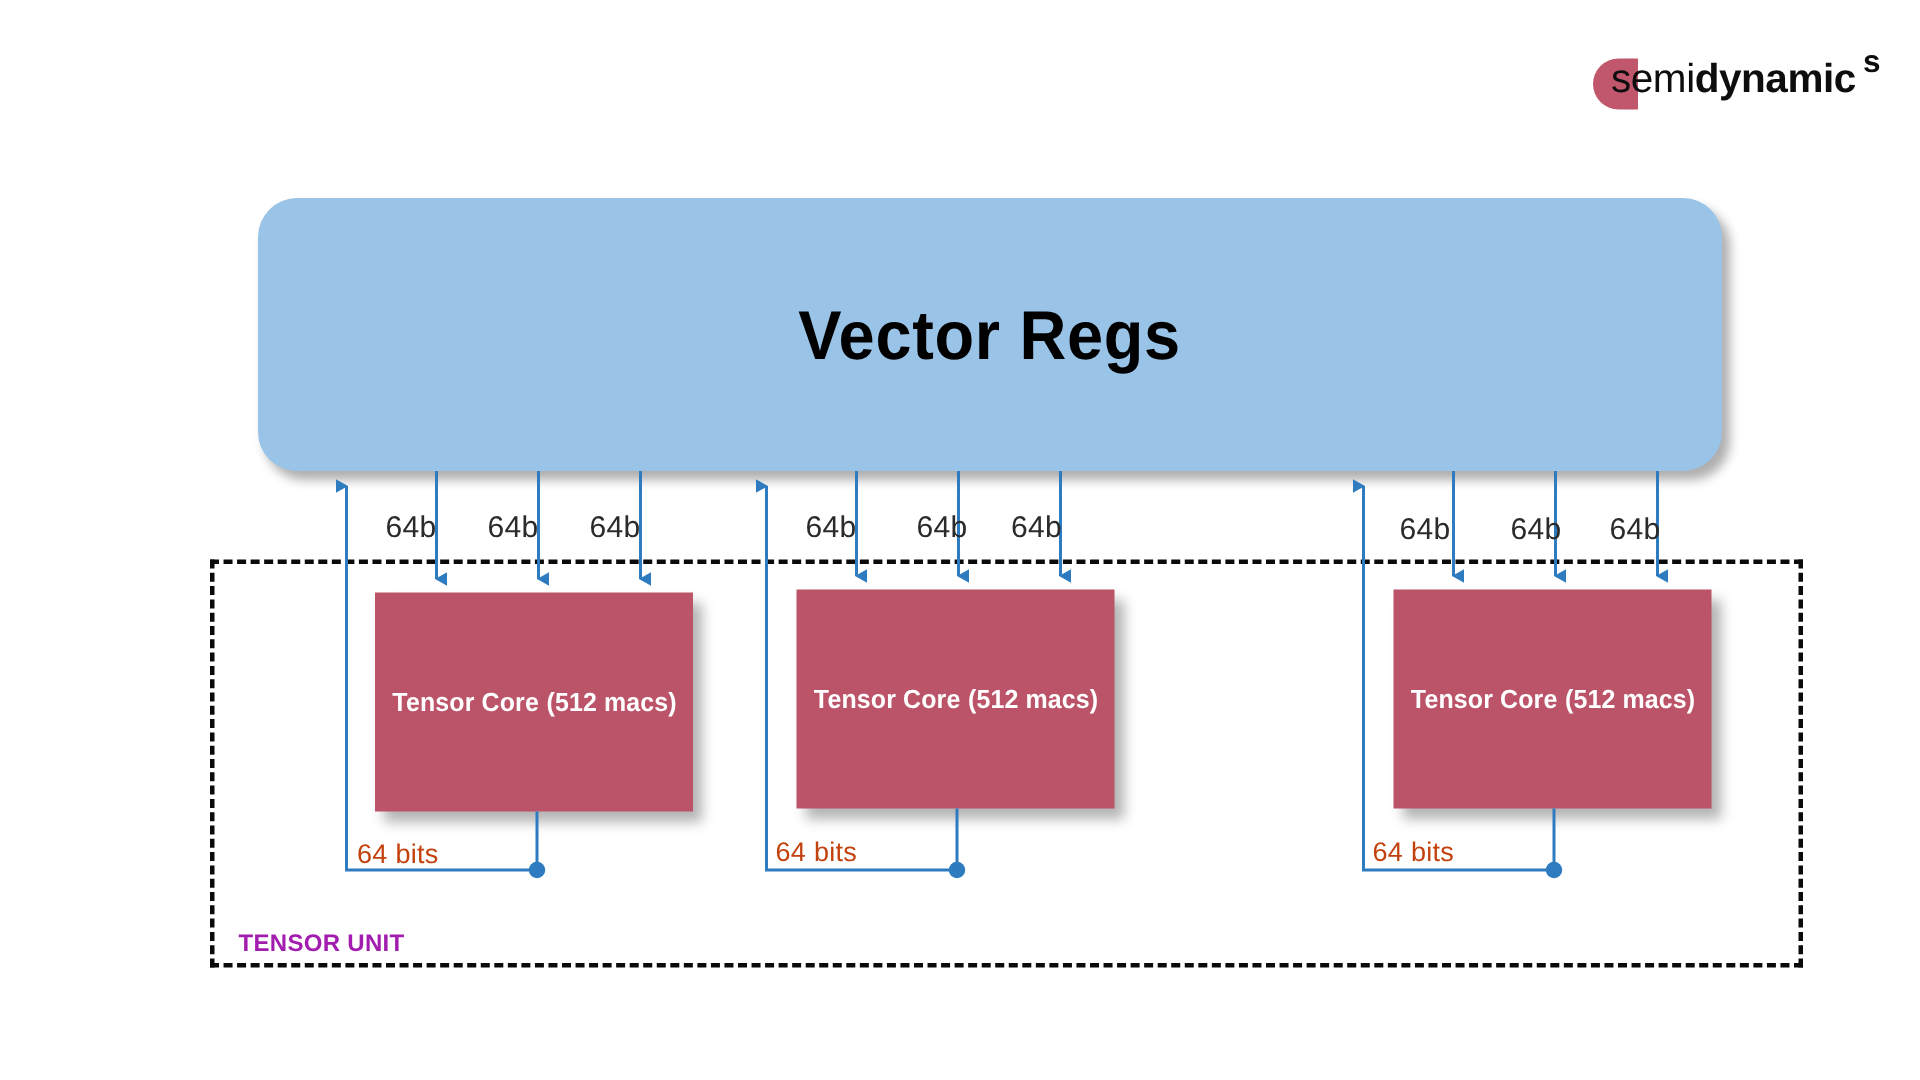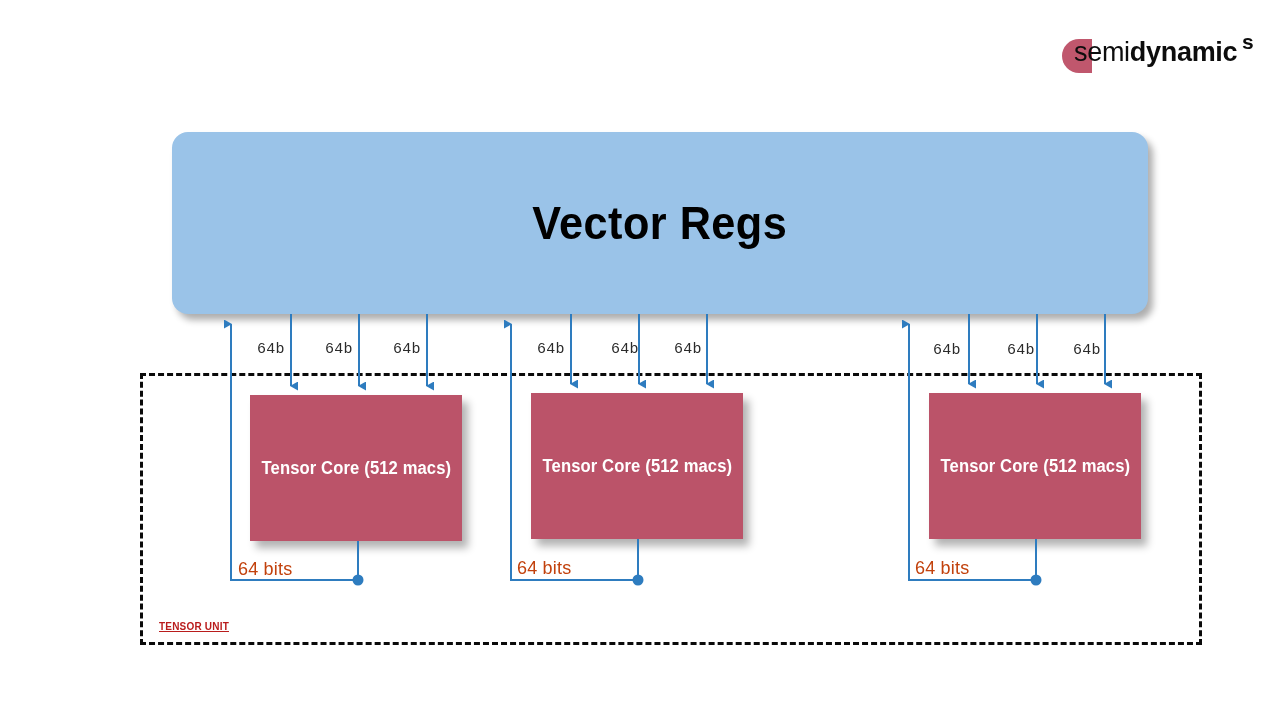--- a/index.html
+++ b/index.html
@@ -65,21 +65,21 @@
   }
 
   
   #vector-regs {
     position: absolute;
     left: 172px;
     top: 132px;
     width: 976px;
     height: 182px;
     background: #9ac3e8;
-    border-radius: 16px;
+    border-radius: 26px;
     box-shadow: 5px 6px 7px rgba(0,0,0,0.32);
     display: flex;
     align-items: center;
     justify-content: center;
   }
   #vector-regs .vr-label {
     font-family: "Liberation Sans", sans-serif;
     font-weight: 700;
     font-size: 46px;
     letter-spacing: 0.5px;
@@ -97,25 +97,24 @@
     border: 3px dashed #0a0a0a;
     box-sizing: border-box;
     background: transparent;
   }
   #tensor-unit-label {
     position: absolute;
     left: 159px;
     top: 621px;
     font-family: "Liberation Sans", sans-serif;
     font-weight: 700;
-    font-size: 10px;
+    font-size: 16px;
     letter-spacing: 0.2px;
-    color: #b91c1c;
-    white-space: nowrap;
-    text-decoration: underline;
+    color: #a21caf;
+    white-space: nowrap;
   }
 
   
   .tcore {
     position: absolute;
     background: #bb5369;
     box-shadow: 6px 7px 8px rgba(0,0,0,0.30);
     display: flex;
     flex-direction: row;
     align-items: center;
@@ -140,23 +139,23 @@
     position: absolute;
     left: 0; top: 0;
     width: 1280px;
     height: 720px;
     pointer-events: none;
   }
 
   
   .lbl-64b {
     position: absolute;
-    font-family: Liberation Mono, monospace;
+    font-family: Liberation Sans, sans-serif;
     font-weight: 300;
-    font-size: 15px;
+    font-size: 20px;
     color: #2b2b2b;
     white-space: nowrap;
     letter-spacing: 0.2px;
   }
   .lbl-64bits {
     position: absolute;
     font-family: "Liberation Sans", sans-serif;
     font-weight: 400;
     font-size: 18px;
     color: #c2410c;

